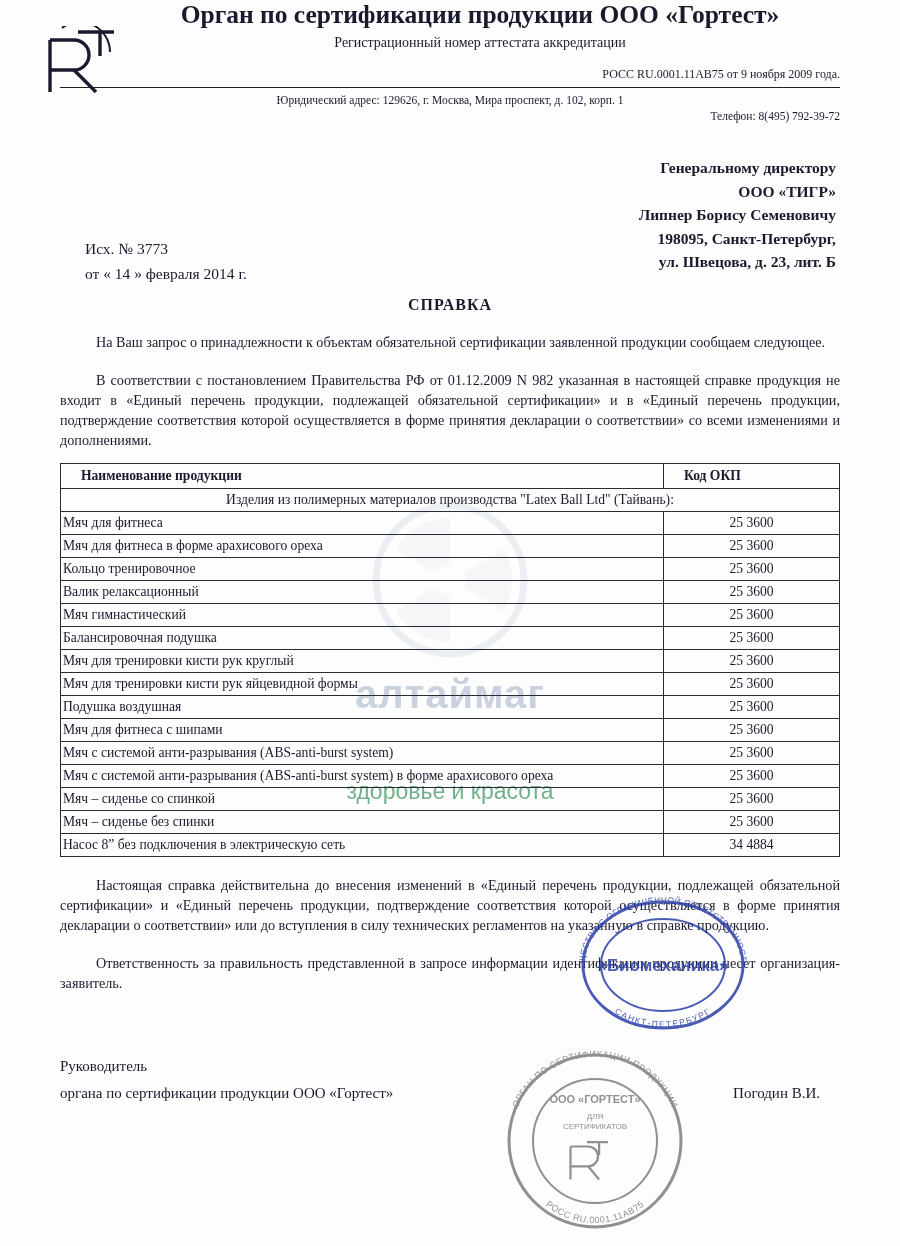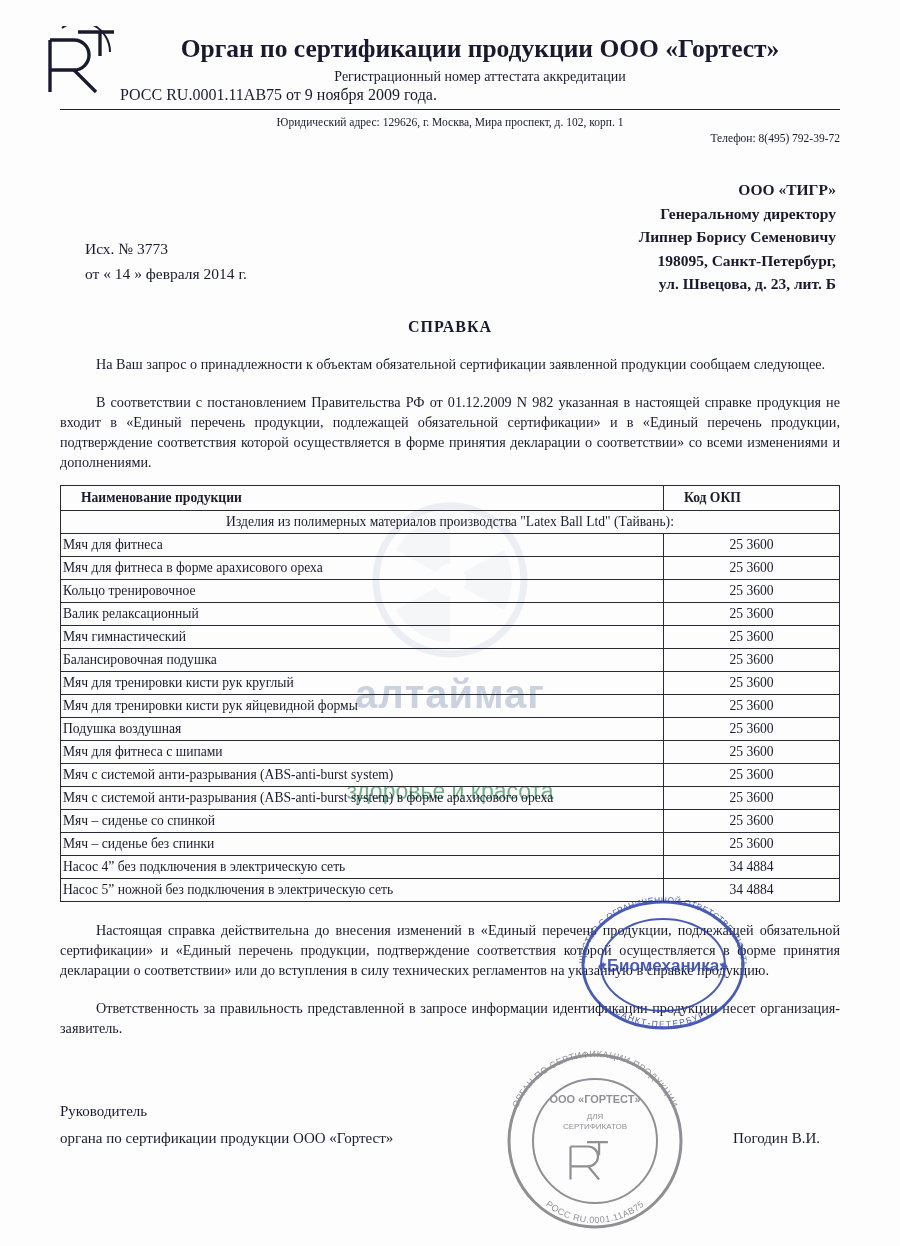--- a/index.html
+++ b/index.html
@@ -62,21 +62,20 @@
   }
 
   
   .content {
     position: relative;
     z-index: 10;
     padding: 0 60px;
   }
   .header {
     position: relative;
-    padding-top: 34px;
   }
   .gost-mark {
     position: absolute;
     left: -20px;
     top: 26px;
     width: 92px;
     height: 74px;
   }
   .org-title {
     text-align: center;
@@ -85,23 +84,23 @@
     letter-spacing: 0px;
     margin-left: 60px;
   }
   .org-sub {
     text-align: center;
     font-size: 14px;
     margin-top: 5px;
     margin-left: 60px;
   }
   .org-reg {
-    text-align: left;
-    font-size: 16px;
-    margin-top: 1px;
+    text-align: right;
+    font-size: 12px;
+    margin-top: 16px;
     margin-left: 60px;
   }
   .rule {
     border: none;
     border-top: 1.5px solid #20202a;
     margin: 5px 0 0 0;
   }
   .addr {
     text-align: center;
     font-size: 11.5px;
@@ -292,22 +291,22 @@
       </svg>
       <div class="org-title">Орган по сертификации продукции ООО «Гортест»</div>
       <div class="org-sub">Регистрационный номер аттестата аккредитации</div>
       <div class="org-reg">РОСС RU.0001.11АВ75 от 9 ноября 2009 года.</div>
       <hr class="rule">
       <div class="addr">Юридический адрес: 129626, г. Москва, Мира проспект, д. 102, корп. 1</div>
       <div class="phone">Телефон: 8(495) 792-39-72</div>
     </div>
 
     <div class="addressee">
+      <div>Генеральному директору</div>
       <div>ООО «ТИГР»</div>
-      <div>Генеральному директору</div>
       <div>Липнер Борису Семеновичу</div>
       <div>198095, Санкт-Петербург,</div>
       <div>ул. Швецова, д. 23, лит. Б</div>
     </div>
 
     <div class="doc-title">СПРАВКА</div>
 
     <p class="para">На Ваш запрос о принадлежности к объектам обязательной сертификации заявленной продукции сообщаем следующее.</p>
     <p class="para">В соответствии с постановлением Правительства РФ от 01.12.2009 N 982 указанная в настоящей справке продукция не входит в «Единый перечень продукции, подлежащей обязательной сертификации» и в «Единый перечень продукции, подтверждение соответствия которой осуществляется в форме принятия декларации о соответствии» со всеми изменениями и дополнениями.</p>
 
@@ -372,25 +371,21 @@
           </tr>
           <tr>
             <td class="name">Мяч – сиденье со спинкой</td>
             <td class="code">25 3600</td>
           </tr>
           <tr>
             <td class="name">Мяч – сиденье без спинки</td>
             <td class="code">25 3600</td>
           </tr>
           <tr>
-            <td class="name">Насос 4” без подключения в электрическую сеть</td>
-            <td class="code">34 4884</td>
-          </tr>
-          <tr>
-            <td class="name">Насос 5” ножной без подключения в электрическую сеть</td>
+            <td class="name">Насос 8” без подключения в электрическую сеть</td>
             <td class="code">34 4884</td>
           </tr>
         </tbody>
     </table>
 
     <p class="para">Настоящая справка действительна до внесения изменений в «Единый перечень продукции, подлежащей обязательной сертификации» и «Единый перечень продукции, подтверждение соответствия которой осуществляется в форме принятия декларации о соответствии» или до вступления в силу технических регламентов на указанную в справке продукцию.</p>
     <p class="para">Ответственность за правильность представленной в запросе информации идентификации продукции несет организация-заявитель.</p>
 
     <div class="sig">
       <div class="sig-left">

